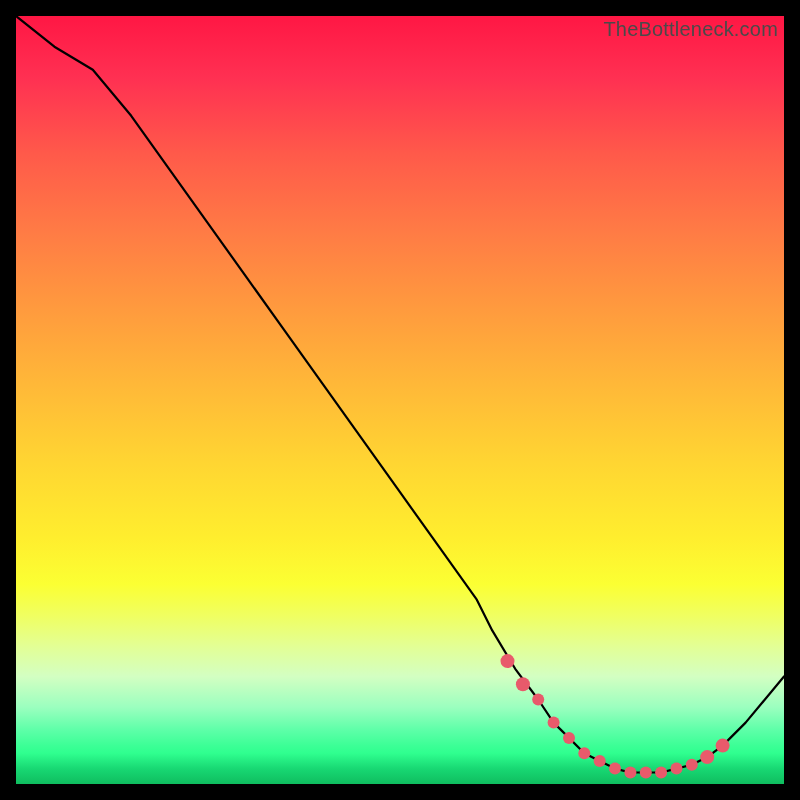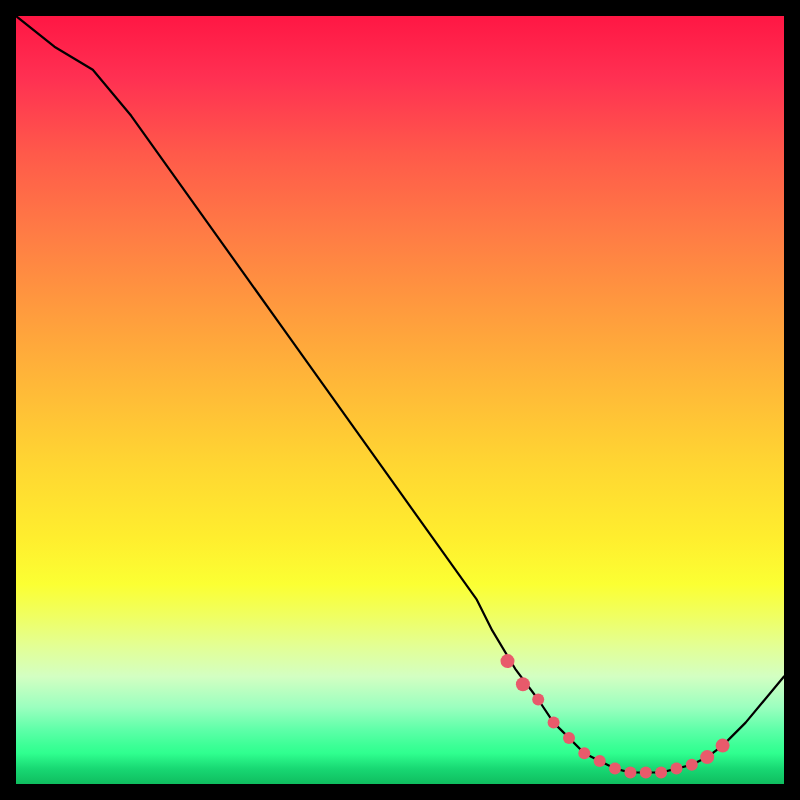--- a/index.html
+++ b/index.html
@@ -69,20 +69,21 @@
     width: 768px;
     height: 768px;
     z-index: 4;
   }
 </style>
 </head>
 <body>
 
 <div class="chart-container">
   <div class="plot-area">
+    <div class="watermark">TheBottleneck.com</div>
     <svg class="curve" viewBox="0 0 768 768" preserveAspectRatio="none">
       <path id="curve-path" d="M0.0 0.0 L38.4 30.7 L76.8 53.8 L115.2 99.8 L153.6 153.6 L192.0 207.4 L230.4 261.1 L268.8 314.9 L307.2 368.6 L345.6 422.4 L384.0 476.2 L422.4 529.9 L460.8 583.7 L476.2 614.4 L499.2 652.8 L522.2 683.5 L537.6 706.6 L553.0 721.9 L568.3 737.3 L583.7 745.0 L599.0 752.6 L614.4 756.5 L629.8 756.5 L645.1 756.5 L660.5 752.6 L675.8 748.8 L691.2 741.1 L706.6 729.6 L729.6 706.6 L768.0 660.5 " stroke="#000" stroke-width="2.2" fill="none" stroke-linejoin="round" stroke-linecap="round"></path>
     </svg>
     <svg class="markers" viewBox="0 0 768 768" preserveAspectRatio="none">
       <g id="marker-group">
           <circle cx="491.5" cy="645.1" r="7" fill="#e85a6b"></circle>
           <circle cx="506.9" cy="668.2" r="7" fill="#e85a6b"></circle>
           <circle cx="522.2" cy="683.5" r="6" fill="#e85a6b"></circle>
           <circle cx="537.6" cy="706.6" r="6" fill="#e85a6b"></circle>
           <circle cx="553.0" cy="721.9" r="6" fill="#e85a6b"></circle>

